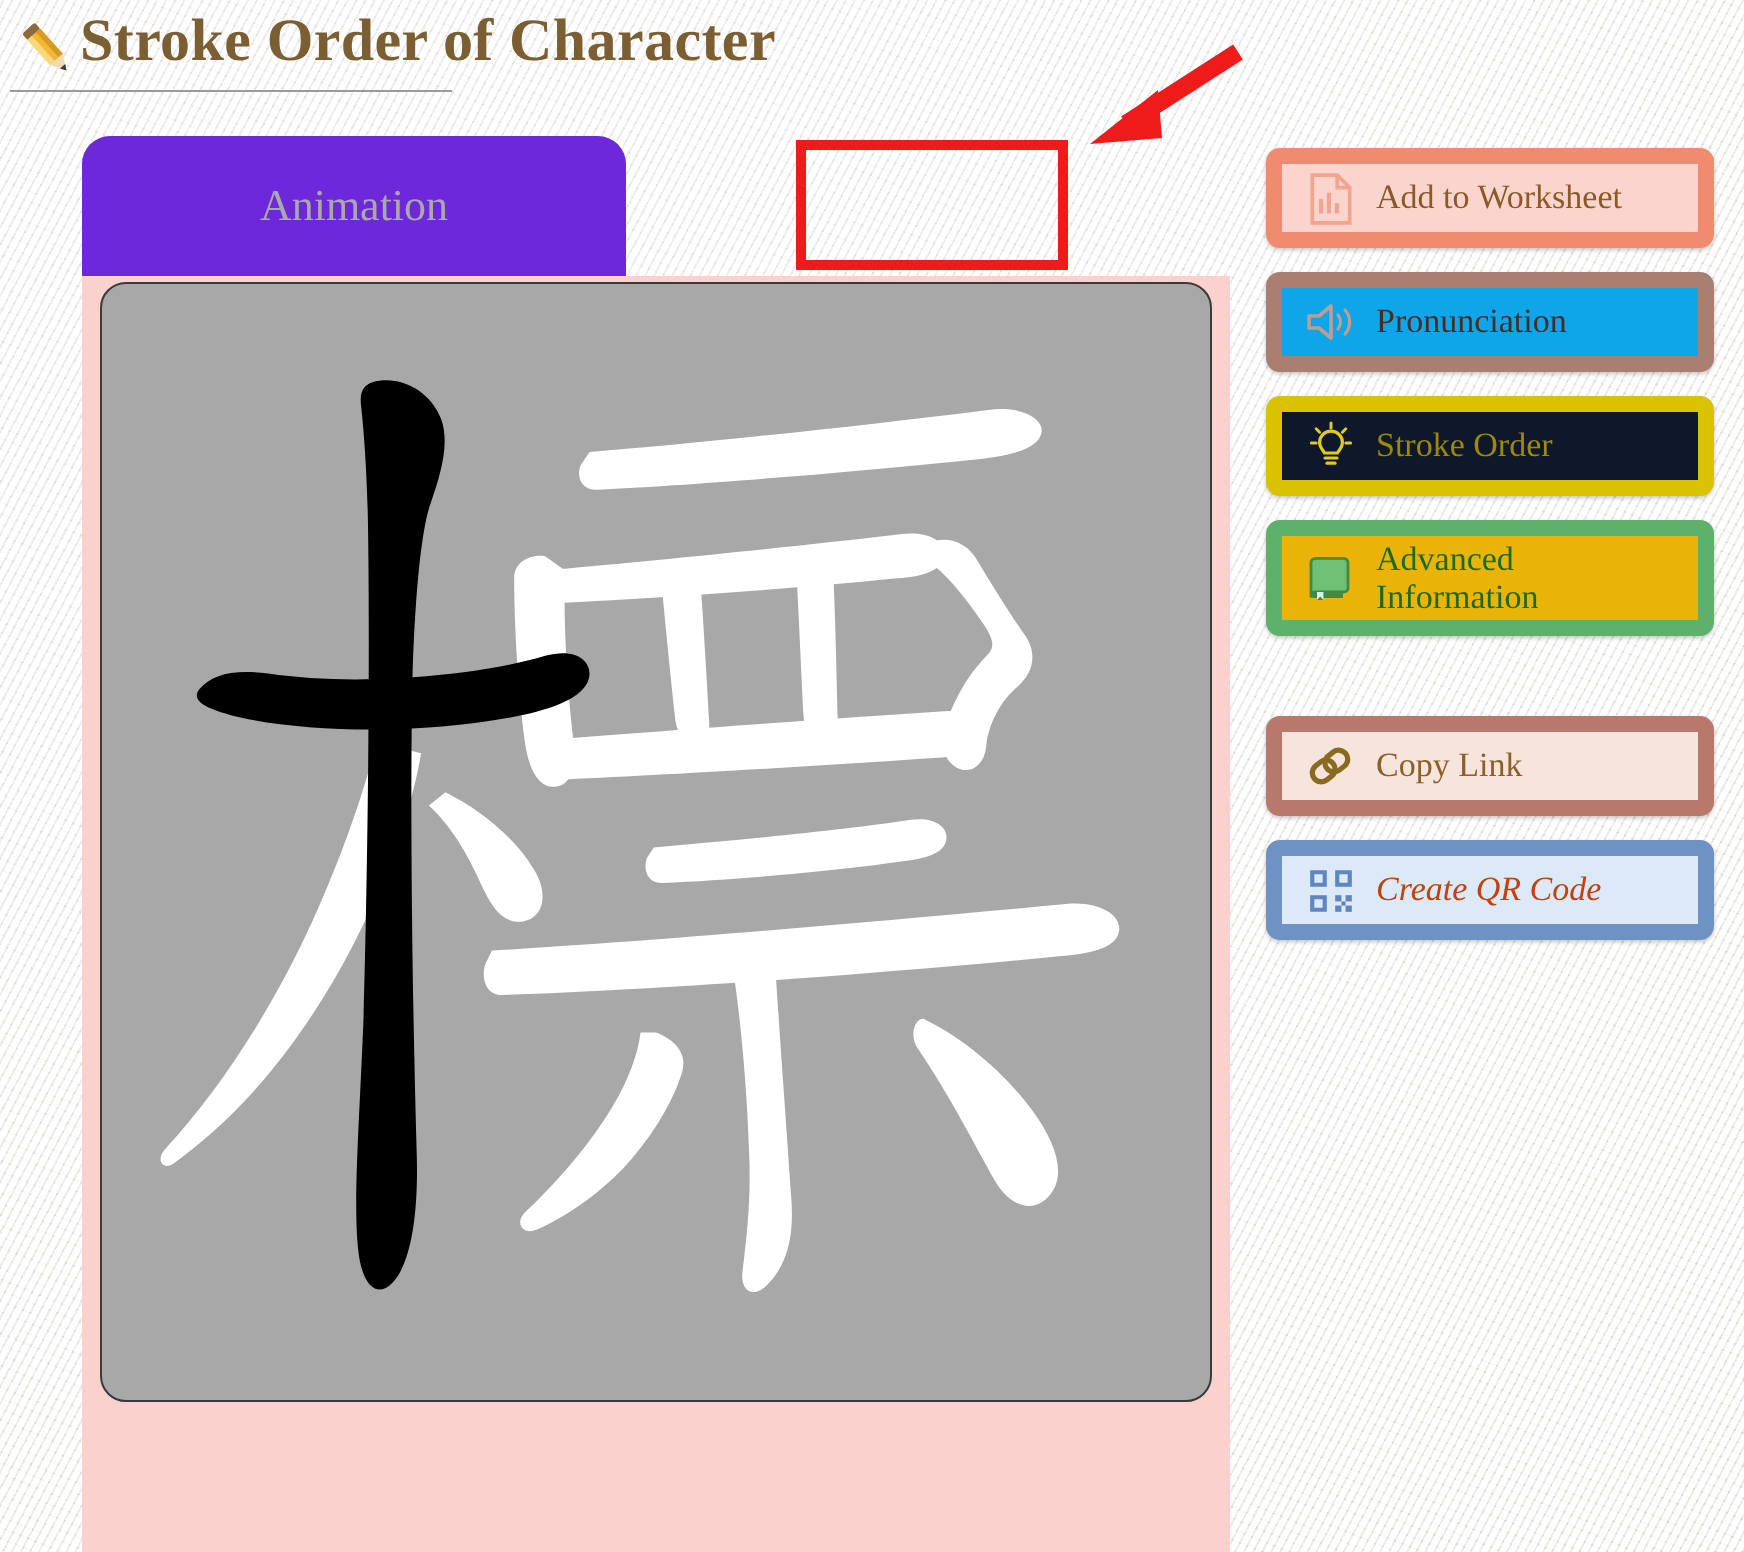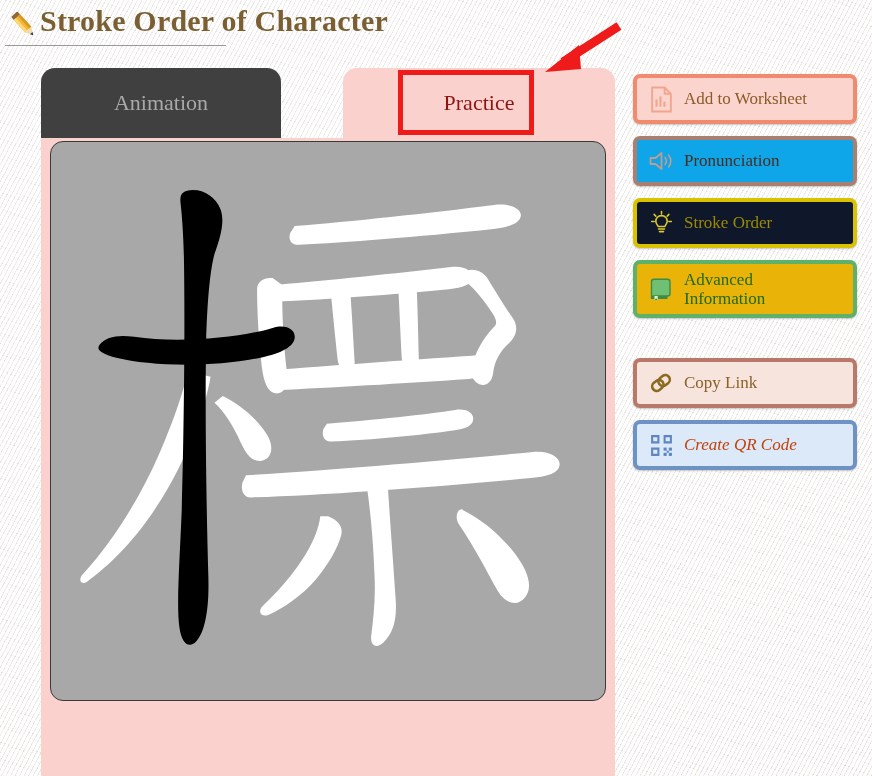--- a/index.html
+++ b/index.html
@@ -79,22 +79,22 @@
     font-size: 22px;
     display: flex;
     align-items: center;
     justify-content: center;
     box-sizing: border-box;
     cursor: pointer;
     user-select: none;
   }
   #tab-animation {
     left: 0;
-    width: 240px;
-    background: #404040;
+    width: 272px;
+    background: #6d28d9;
     color: #a9a9a9;
   }
   #tab-practice {
     left: 302px;
     width: 272px;
     background: #fbd1cd;
     color: #8c1414;
   }
   #panel-body {
     position: absolute;
@@ -125,21 +125,21 @@
     left: 633px;
     top: 74px;
     width: 224px;
     z-index: 5;
   }
   .action-btn {
     position: relative;
     width: 224px;
     box-sizing: border-box;
     border-radius: 7px;
-    border: 4px solid #1d4ed8;
+    border: 8px solid #1d4ed8;
     margin-bottom: 12px;
     display: flex;
     align-items: center;
     padding: 0 10px;
     cursor: pointer;
     font-family: "Liberation Serif", serif;
     font-size: 17px;
     min-height: 50px;
     box-shadow: 0 1px 2px rgba(0,0,0,0.22);
   }
@@ -207,23 +207,20 @@
   <div id="page-title">Stroke Order of Character</div>
   <div id="title-underline"></div>
 </div>
 
 <div id="practice-panel">
 
   <div id="tab-animation" class="tab">
     <span>Animation</span>
   </div>
 
-  <div id="tab-practice" class="tab">
-    <span>Practice</span>
-  </div>
 
   <div id="panel-body"></div>
 
   <div id="character-canvas">
     <svg viewBox="0 0 1000 1000" preserveAspectRatio="xMidYMid meet">
       <g fill="#ffffff">
 
         <path d="M288 420 C280 470 250 560 200 640 C150 720 105 760 65 790 C55 797 48 787 57 777 C110 720 160 640 195 560 C225 492 240 440 248 410 Z"></path>
         <path d="M310 455 C340 470 372 495 390 525 C404 548 398 570 378 572 C362 573 352 560 342 538 C330 510 313 483 295 467 Z"></path>
 

